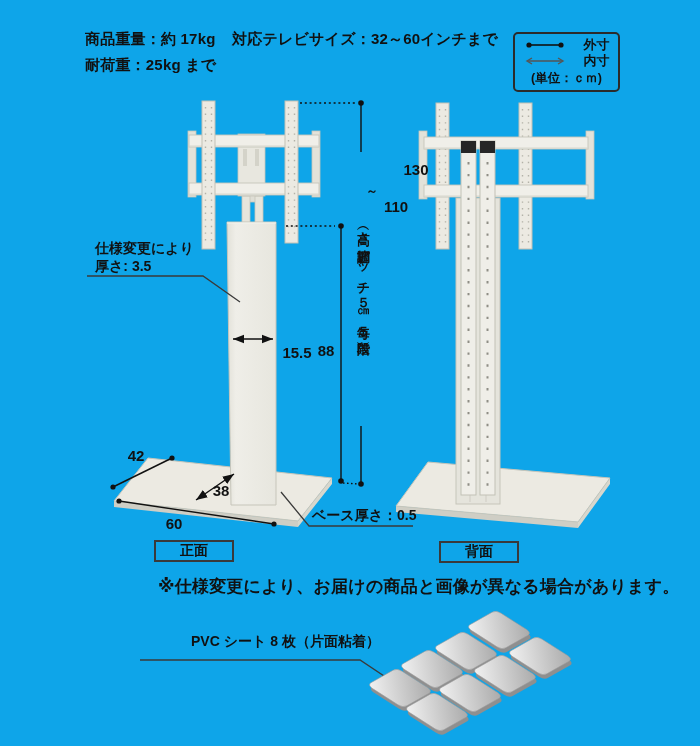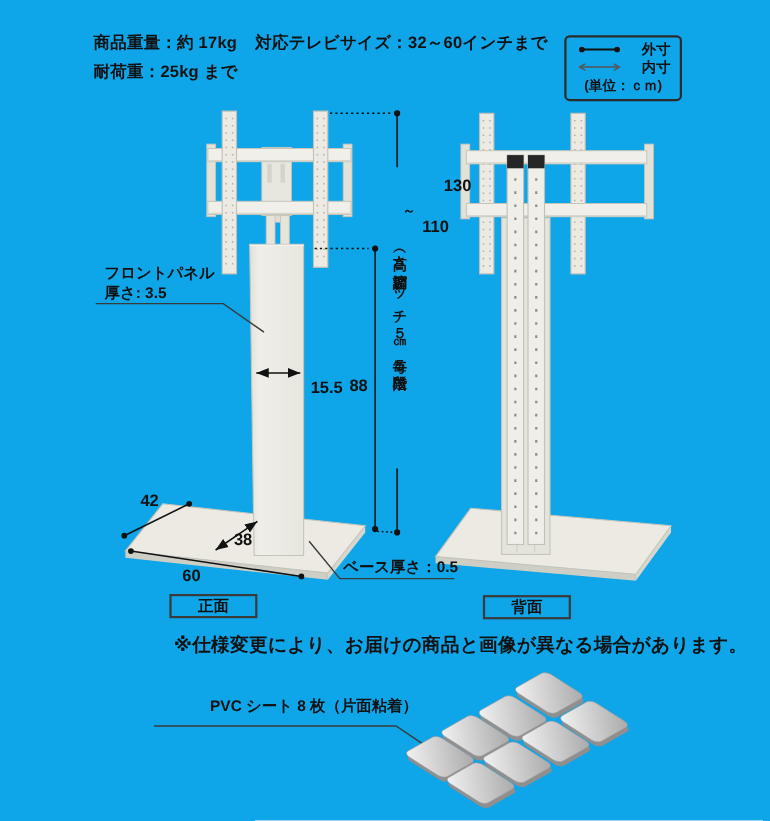--- a/index.html
+++ b/index.html
@@ -197,21 +197,21 @@
   <div class="txt dim" style="left:396px; top:198px;">110</div>
   <div class="txt vnote" style="left:357px; top:221px;">（高さ調節ピッチ５㎝毎５段階）</div>
 
   <div class="txt dim" style="left:326px; top:342px;">88</div>
   <div class="txt dim" style="left:252px; top:344px;margin-left:45px;">15.5</div>
   <div class="txt dim" style="left:136px; top:447px;">42</div>
   <div class="txt dim" style="left:221px; top:482px;text-align:center;">38</div>
   <div class="txt dim" style="left:174px; top:515px;">60</div>
 
   <div class="txt callout" style="left:95px; top:239px;">
-    <div>フロントパネル</div>
+    <div>仕様変更により</div>
     <div>厚さ: 3.5</div>
   </div>
   <div class="txt callout" style="left:312px; top:506px;">ベース厚さ：0.5</div>
 
   <div class="view-tag" style="left:154px; top:540px;">
     <span>正面</span>
   </div>
   <div class="view-tag" style="left:439px; top:541px;">
     <span>背面</span>
   </div>

